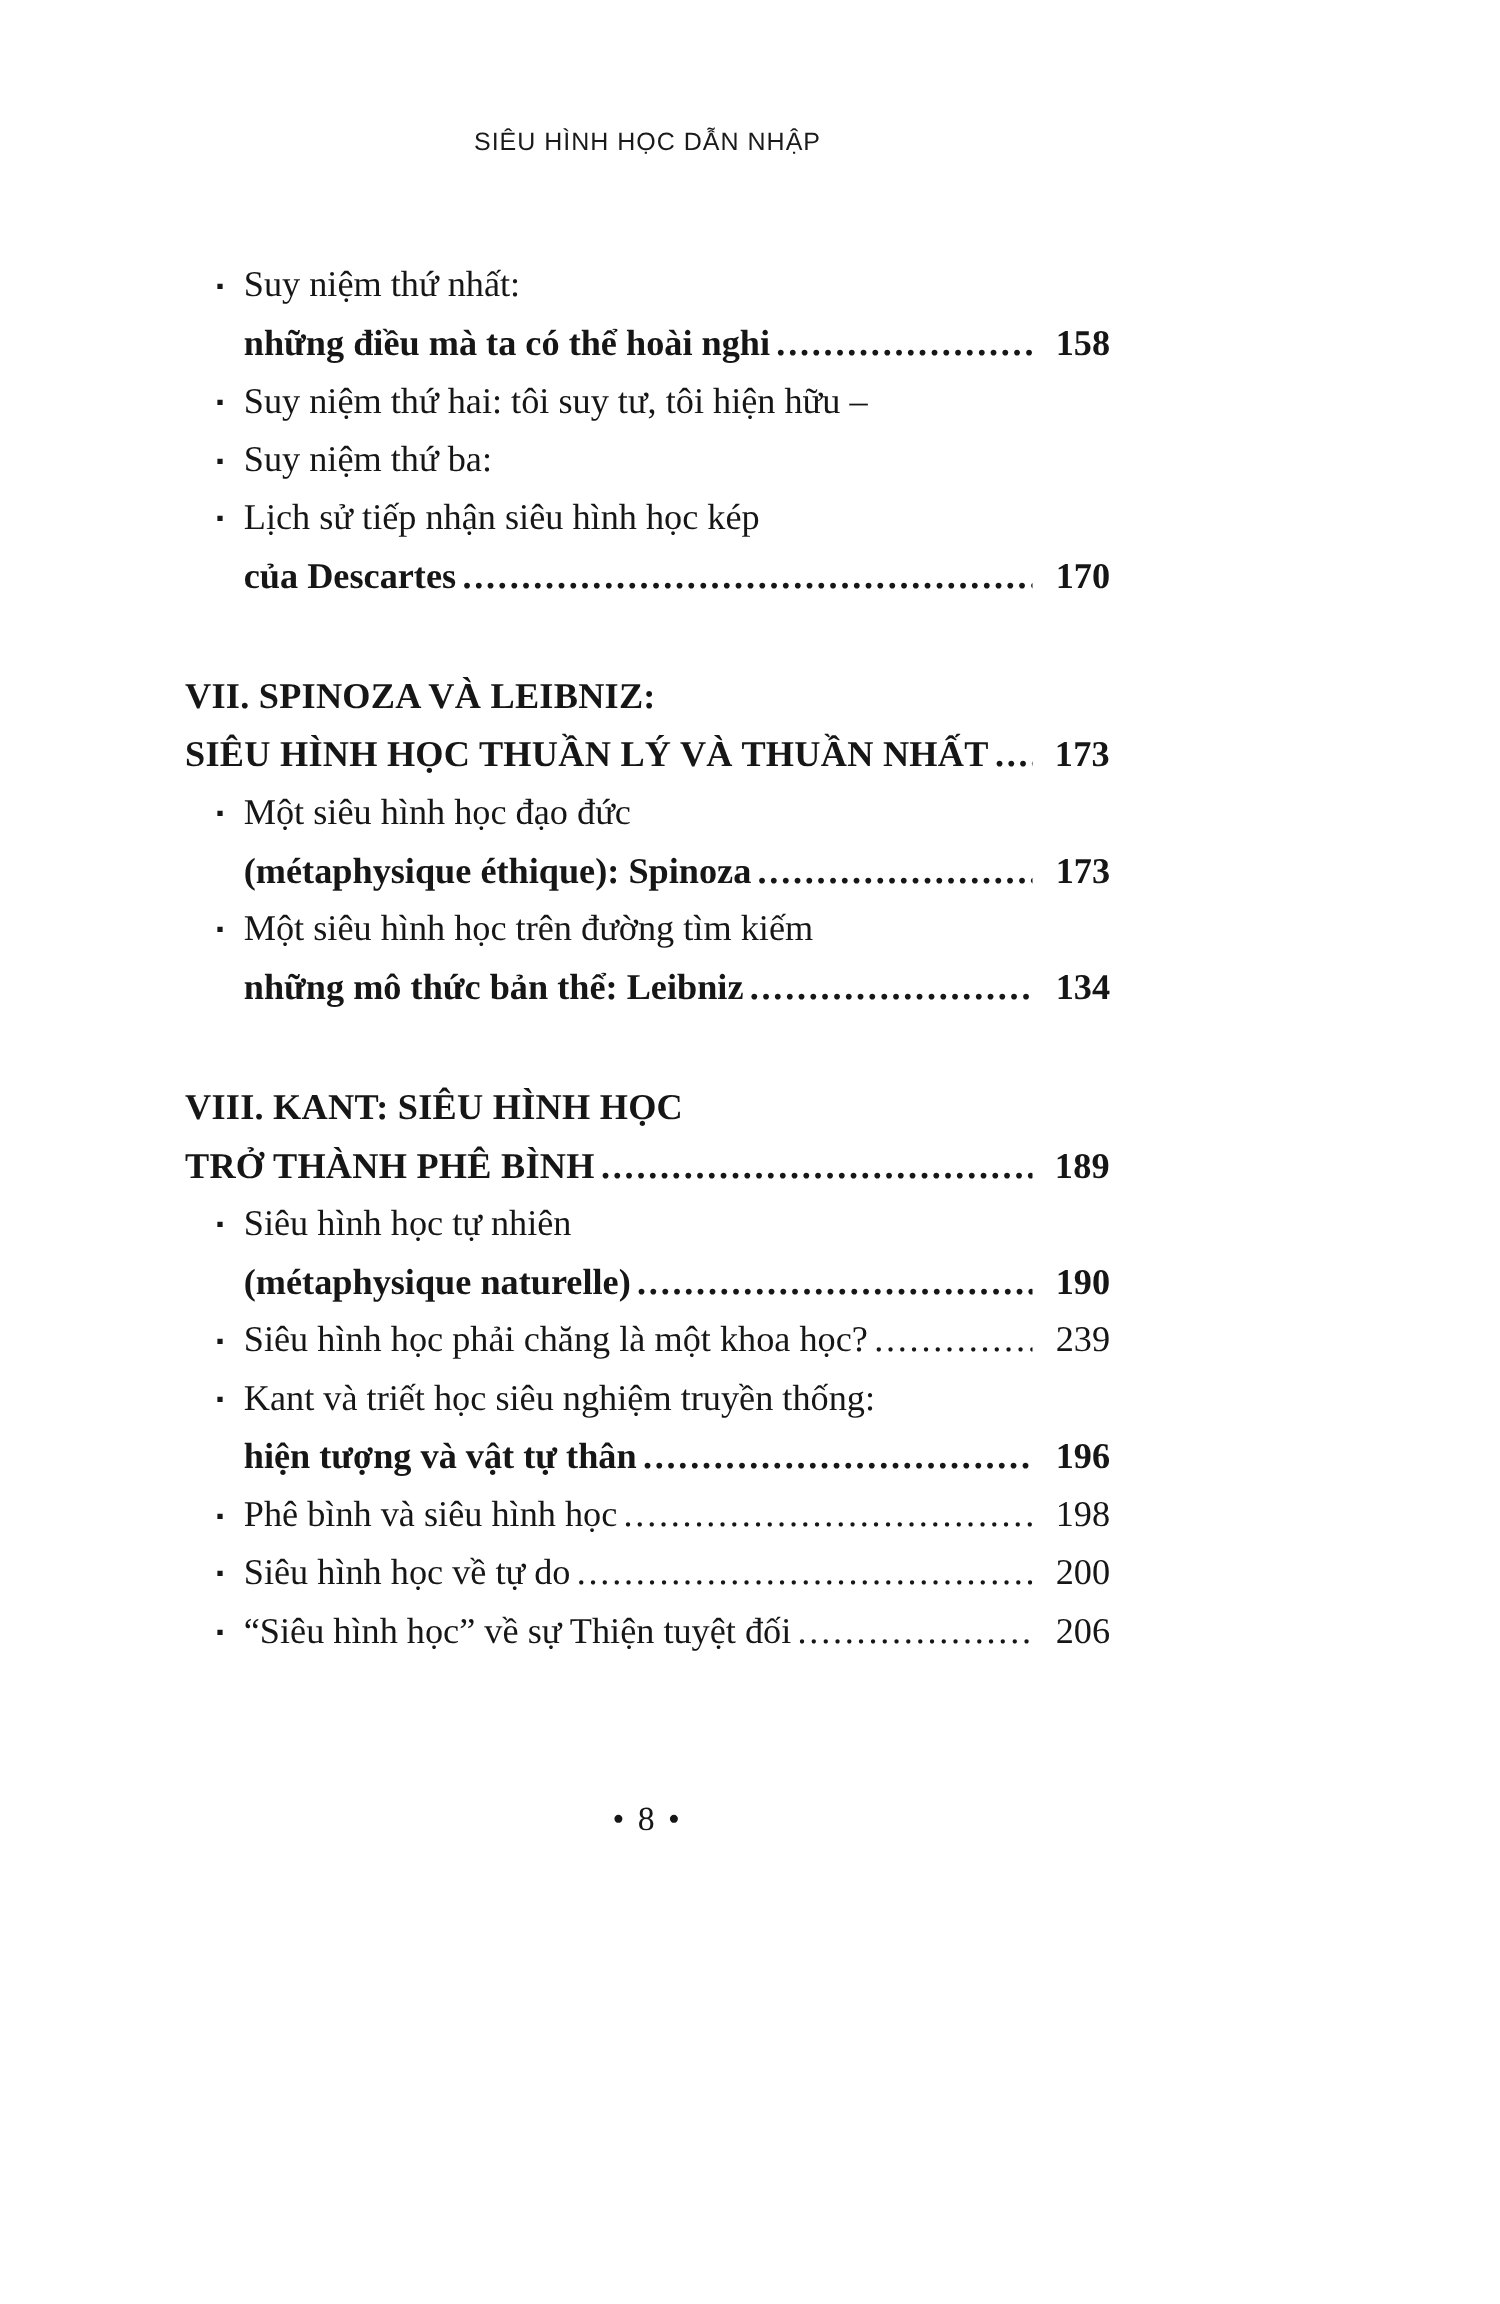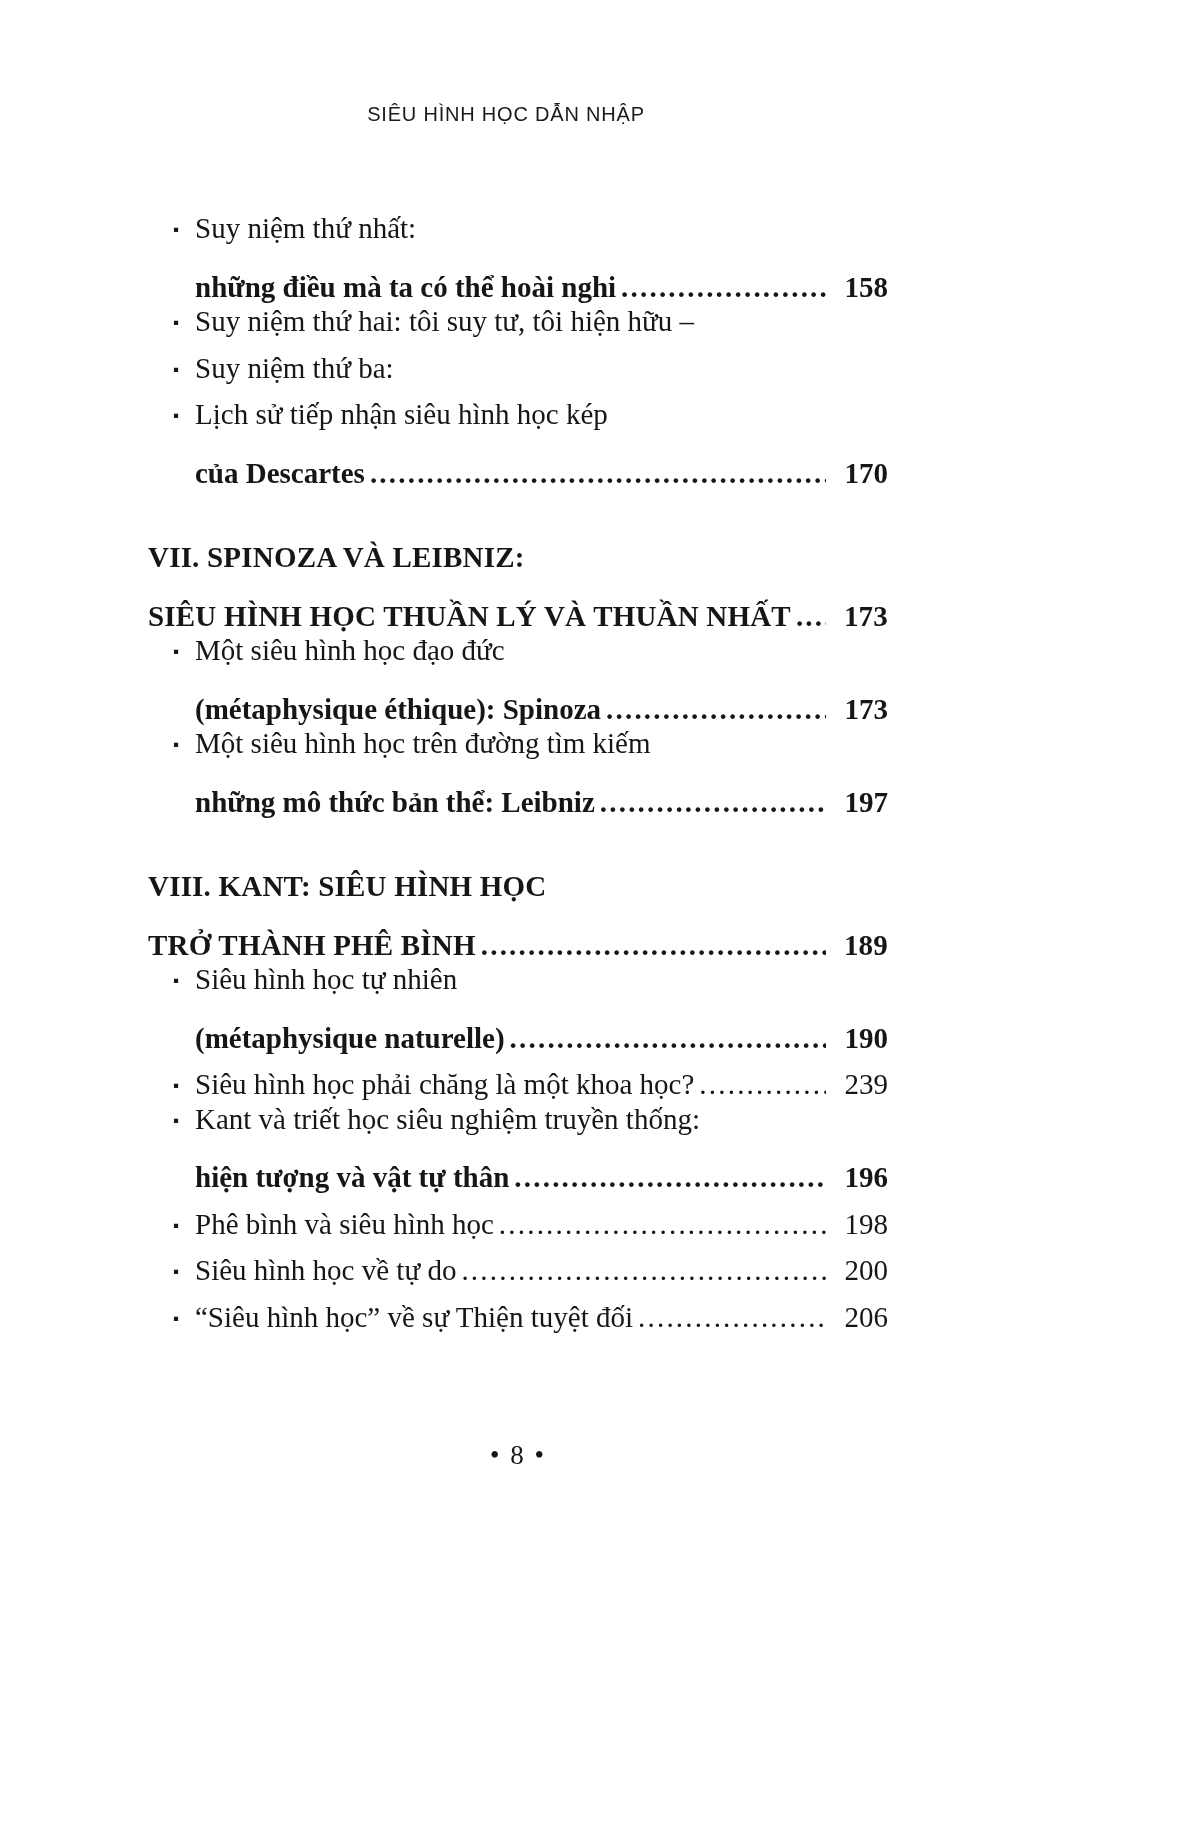--- a/index.html
+++ b/index.html
@@ -12,21 +12,21 @@
     width: 1200px;
     height: 1843px;
     background: #ffffff;
     color: #161616;
     font-family: "Liberation Serif", serif;
     overflow: hidden;
   }
   .running-head {
     position: absolute;
     top: 103px;
-    left: 136px;
+    left: 148px;
     width: 740px;
     text-align: center;
     font-family: "Liberation Sans", sans-serif;
     font-size: 20px;
     letter-spacing: 0.8px;
     font-weight: 400;
     color: #1a1a1a;
   }
   .toc {
     position: absolute;
@@ -69,21 +69,20 @@
     min-width: 0;
   }
   .dots::after {
     content: "....................................................................................................................................................................";
     letter-spacing: 2.2px;
   }
   .pagenum {
     flex: 0 0 auto;
     min-width: 56px;
     text-align: right;
-    margin-top: 12px;
   }
   .footer {
     position: absolute;
     top: 1440px;
     left: 148px;
     width: 740px;
     text-align: center;
     font-size: 27px;
     letter-spacing: 2px;
     color: #161616;
@@ -152,21 +151,21 @@
         </div>
       </div>
       <div class="entry bullet">
         <div class="line first">
           <span class="bullet-marker">▪</span>
           <span class="txt">Một siêu hình học trên đường tìm kiếm</span>
         </div>
         <div class="line cont">
           <span class="txt">những mô thức bản thể: Leibniz</span>
           <span class="dots"></span>
-          <span class="pagenum">197</span>
+          <span class="pagenum">134</span>
         </div>
       </div>
       <div class="entry section">
         <div class="line first">
           <span class="txt">VIII. KANT: SIÊU HÌNH HỌC</span>
         </div>
         <div class="line cont">
           <span class="txt">TRỞ THÀNH PHÊ BÌNH</span>
           <span class="dots"></span>
           <span class="pagenum">189</span>

